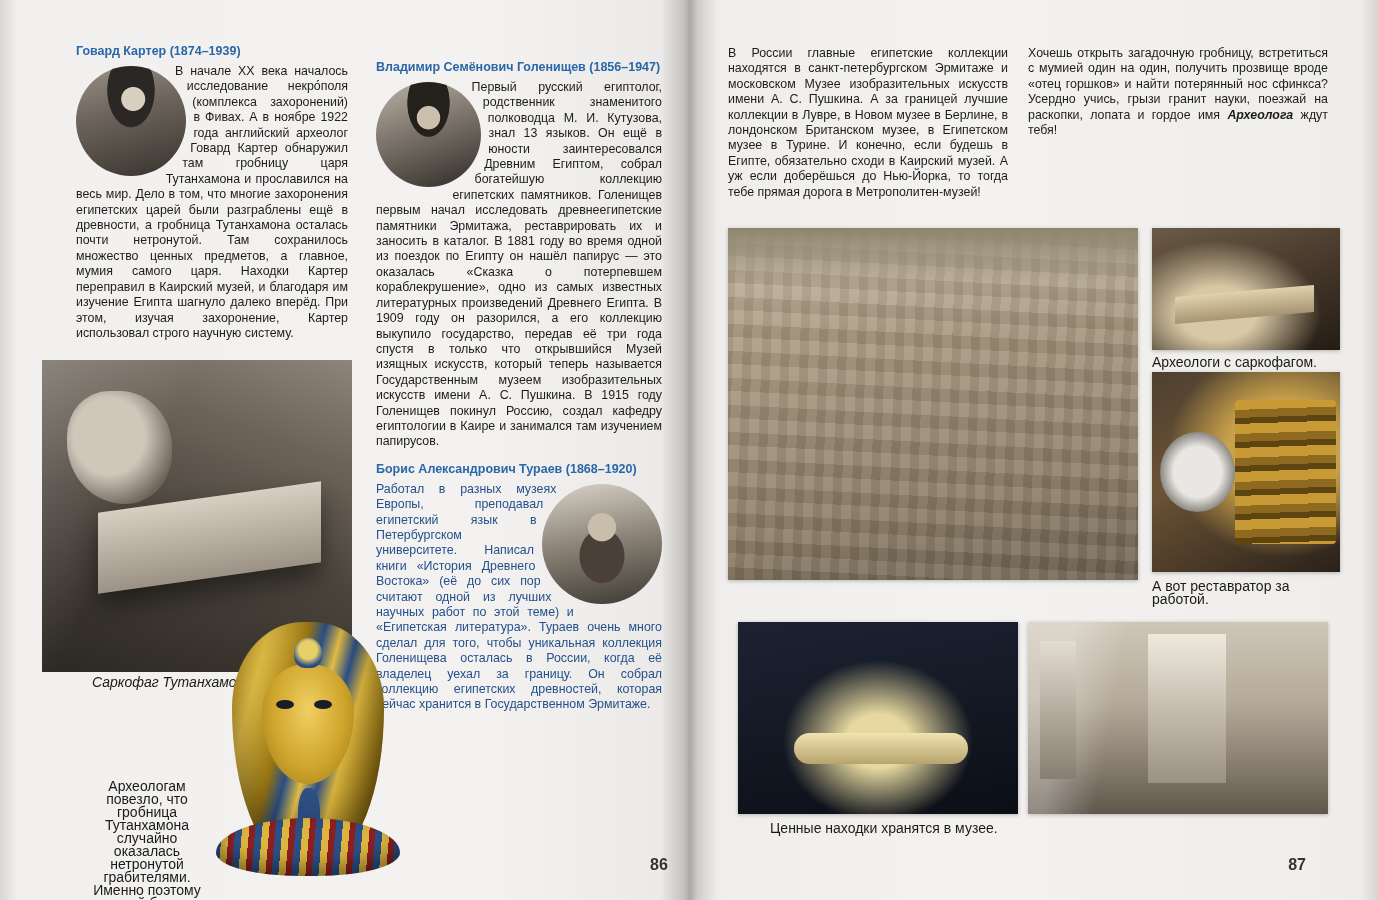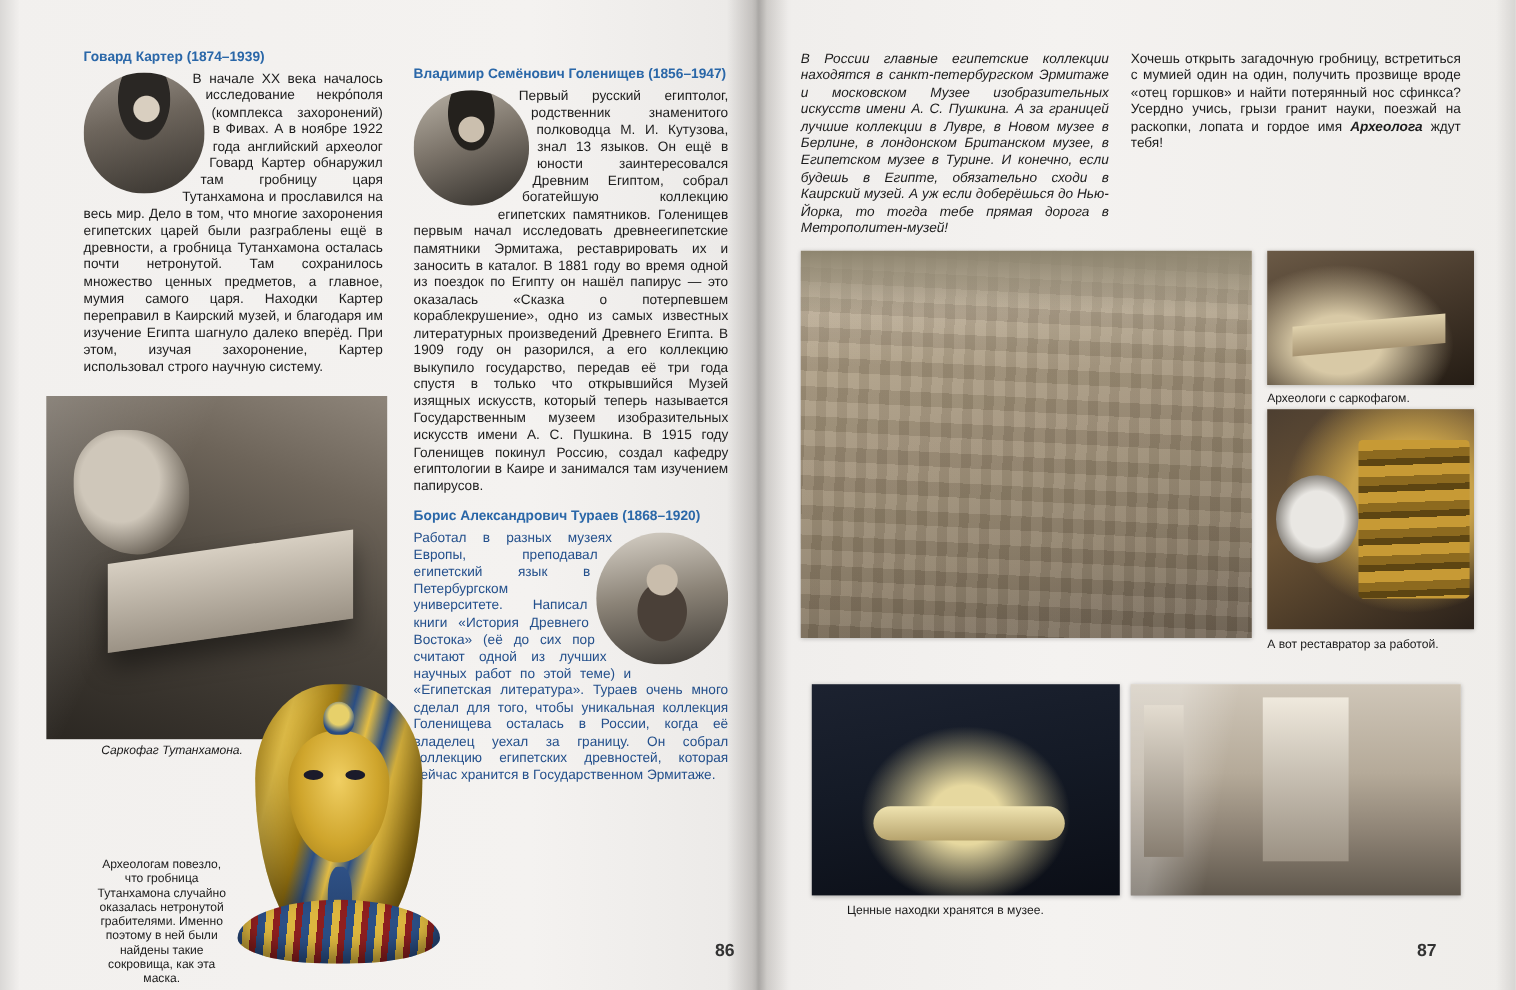--- a/index.html
+++ b/index.html
@@ -65,21 +65,21 @@
     line-height: 15.4px;
     color: #1c1c1c;
     text-align: justify;
     margin: 0;
     hyphens: auto;
   }
   .body-text.blue {
     color: #24508c;
   }
   .caption {
-    font-size: 11px;
+    font-size: 14px;
     line-height: 13px;
     color: #1a1a1a;
     margin: 4px 0 0 0;
   }
   .pageno {
     position: absolute;
     bottom: 26px;
     font-size: 16px;
     color: #333;
     font-weight: bold;
@@ -215,21 +215,21 @@
     left: 84px; top: 26px;
     width: 28px; height: 30px;
     background: radial-gradient(circle at 50% 40%, #e7d06a 0 40%, #2b4f86 70%, #1b3460 100%);
     border-radius: 50% 50% 40% 40%;
   }
 
   .cap-sarc { position: absolute; left: 50px; top: 672px; width: 230px; font-style: italic; }
   .cap-mask { position: absolute; left: 46px; top: 776px; width: 118px; text-align: center; }
 
   
-  .r-col1 { position: absolute; left: 38px; top: 46px; width: 280px; font-style: italic; }
+  .r-col1 { position: absolute; left: 38px; top: 46px; width: 280px; }
   .r-col2 { position: absolute; left: 338px; top: 46px; width: 300px; }
 
   .photo {
     position: absolute;
     overflow: hidden;
     box-shadow: 0 1px 4px rgba(0,0,0,0.25);
   }
   
   .ph-site {
     left: 38px; top: 228px; width: 410px; height: 352px;

